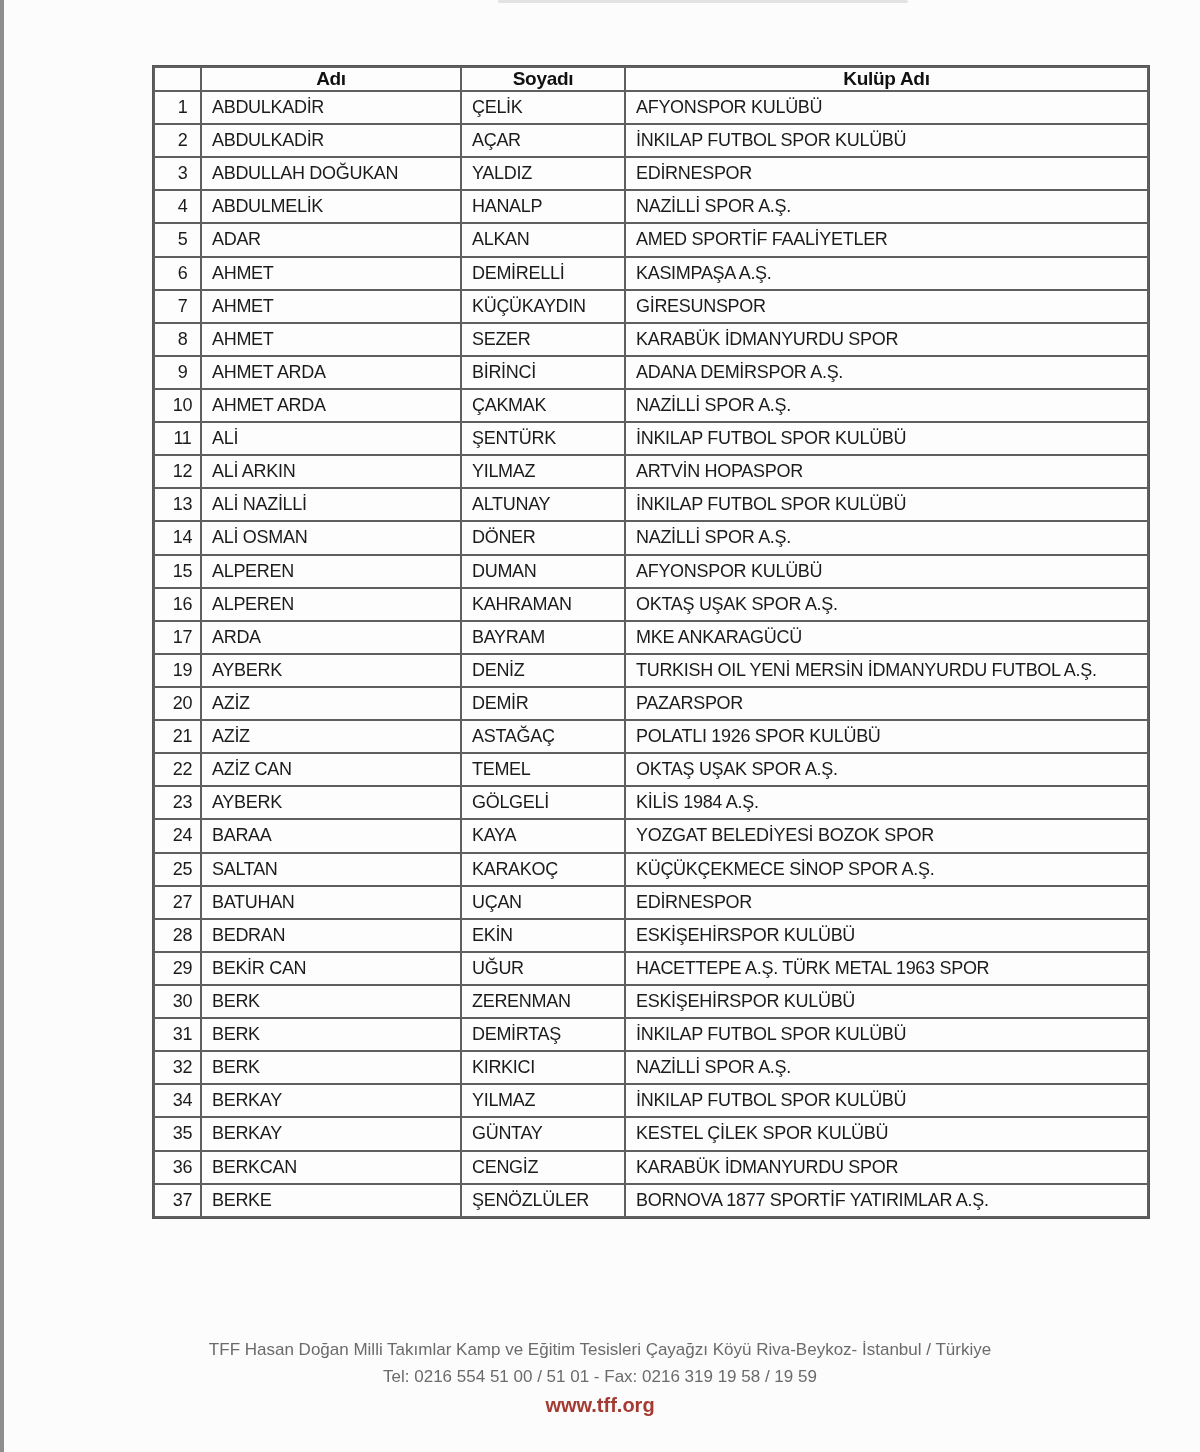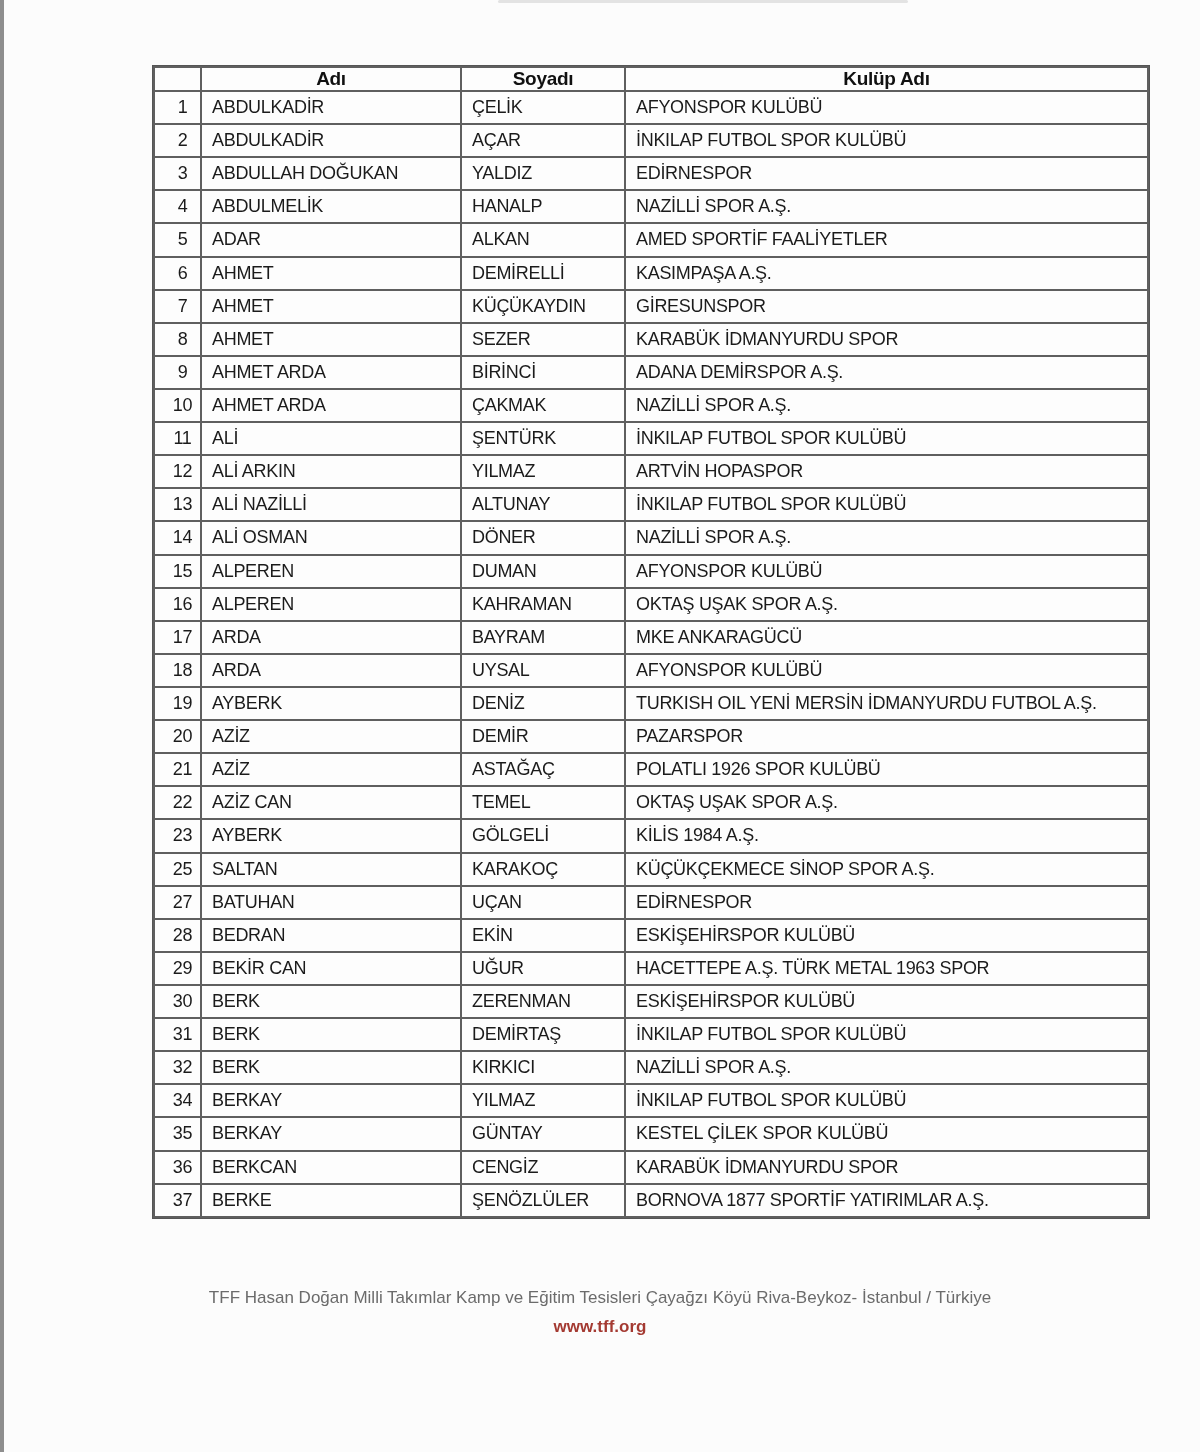--- a/index.html
+++ b/index.html
@@ -61,34 +61,34 @@
   td.col-no {
     text-align: center;
     padding: 0;
   }
   .col-no   { width: 45px;  }
   .col-adi  { width: 258px; }
   .col-soy  { width: 162px; margin-top: 44px; }
   .col-kulup{ width: auto;  }
   .footer {
     position: absolute;
-    left: 0; top: 1284px;
+    left: 0; top: 1336px;
     width: 1200px;
     text-align: center;
     line-height: 27px;
     font-size: 17px;
     color: #6b6b6b;
   }
   .footer .website {
     display: inline-block;
     margin-top: 2px;
     font-weight: bold;
     color: #a43a32;
     text-decoration: none;
-    font-size: 17px;
+    font-size: 20px;
   }
 </style>
 </head>
 <body>
 
 <div class="left-strip"></div>
 <div class="top-scan-line"></div>
 
 <div class="table-wrap">
   <table class="player-table">
@@ -213,26 +213,20 @@
     <td class="col-kulup">OKTAŞ UŞAK SPOR A.Ş.</td>
   </tr>
 
   <tr>
     <td class="col-no">17</td>
     <td class="col-adi">ARDA</td>
     <td class="col-soy">BAYRAM</td>
     <td class="col-kulup">MKE ANKARAGÜCÜ</td>
   </tr>
 
-  <tr>
-    <td class="col-no">18</td>
-    <td class="col-adi">ARDA</td>
-    <td class="col-soy">UYSAL</td>
-    <td class="col-kulup">AFYONSPOR KULÜBÜ</td>
-  </tr>
 
   <tr>
     <td class="col-no">19</td>
     <td class="col-adi">AYBERK</td>
     <td class="col-soy">DENİZ</td>
     <td class="col-kulup">TURKISH OIL YENİ MERSİN İDMANYURDU FUTBOL A.Ş.</td>
   </tr>
 
   <tr>
     <td class="col-no">20</td>
@@ -255,20 +249,26 @@
     <td class="col-kulup">OKTAŞ UŞAK SPOR A.Ş.</td>
   </tr>
 
   <tr>
     <td class="col-no">23</td>
     <td class="col-adi">AYBERK</td>
     <td class="col-soy">GÖLGELİ</td>
     <td class="col-kulup">KİLİS 1984 A.Ş.</td>
   </tr>
 
+  <tr>
+    <td class="col-no">24</td>
+    <td class="col-adi">BARAA</td>
+    <td class="col-soy">KAYA</td>
+    <td class="col-kulup">YOZGAT BELEDİYESİ BOZOK SPOR</td>
+  </tr>
 
   <tr>
     <td class="col-no">25</td>
     <td class="col-adi">SALTAN</td>
     <td class="col-soy">KARAKOÇ</td>
     <td class="col-kulup">KÜÇÜKÇEKMECE SİNOP SPOR A.Ş.</td>
   </tr>
 
 
   <tr>
@@ -340,14 +340,15 @@
     <td class="col-adi">BERKE</td>
     <td class="col-soy">ŞENÖZLÜLER</td>
     <td class="col-kulup">BORNOVA 1877 SPORTİF YATIRIMLAR A.Ş.</td>
   </tr>
 </tbody>
   </table>
 </div>
 
 <div class="footer">
   <div>TFF Hasan Doğan Milli Takımlar Kamp ve Eğitim Tesisleri Çayağzı Köyü Riva-Beykoz- İstanbul / Türkiye</div>
+  <div>Tel: 0216 554 51 00 / 51 01 - Fax: 0216 319 19 58 / 19 59</div>
   <a href="#" class="website">www.tff.org</a>
 </div>
 
 </body></html>

